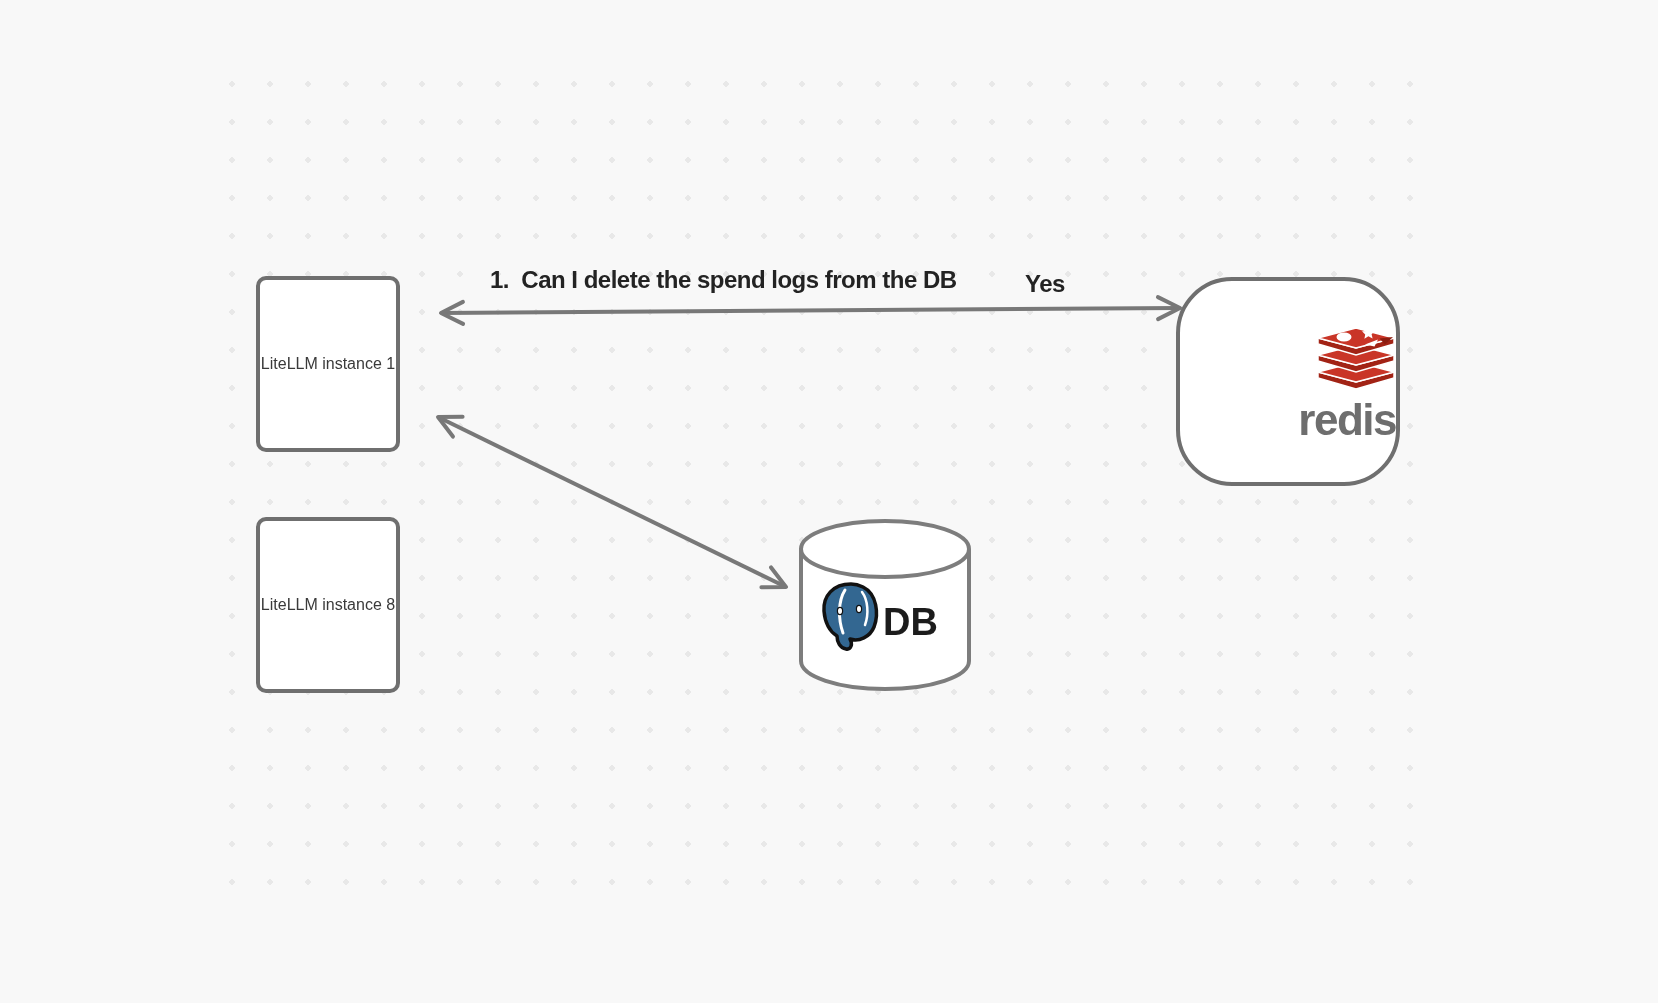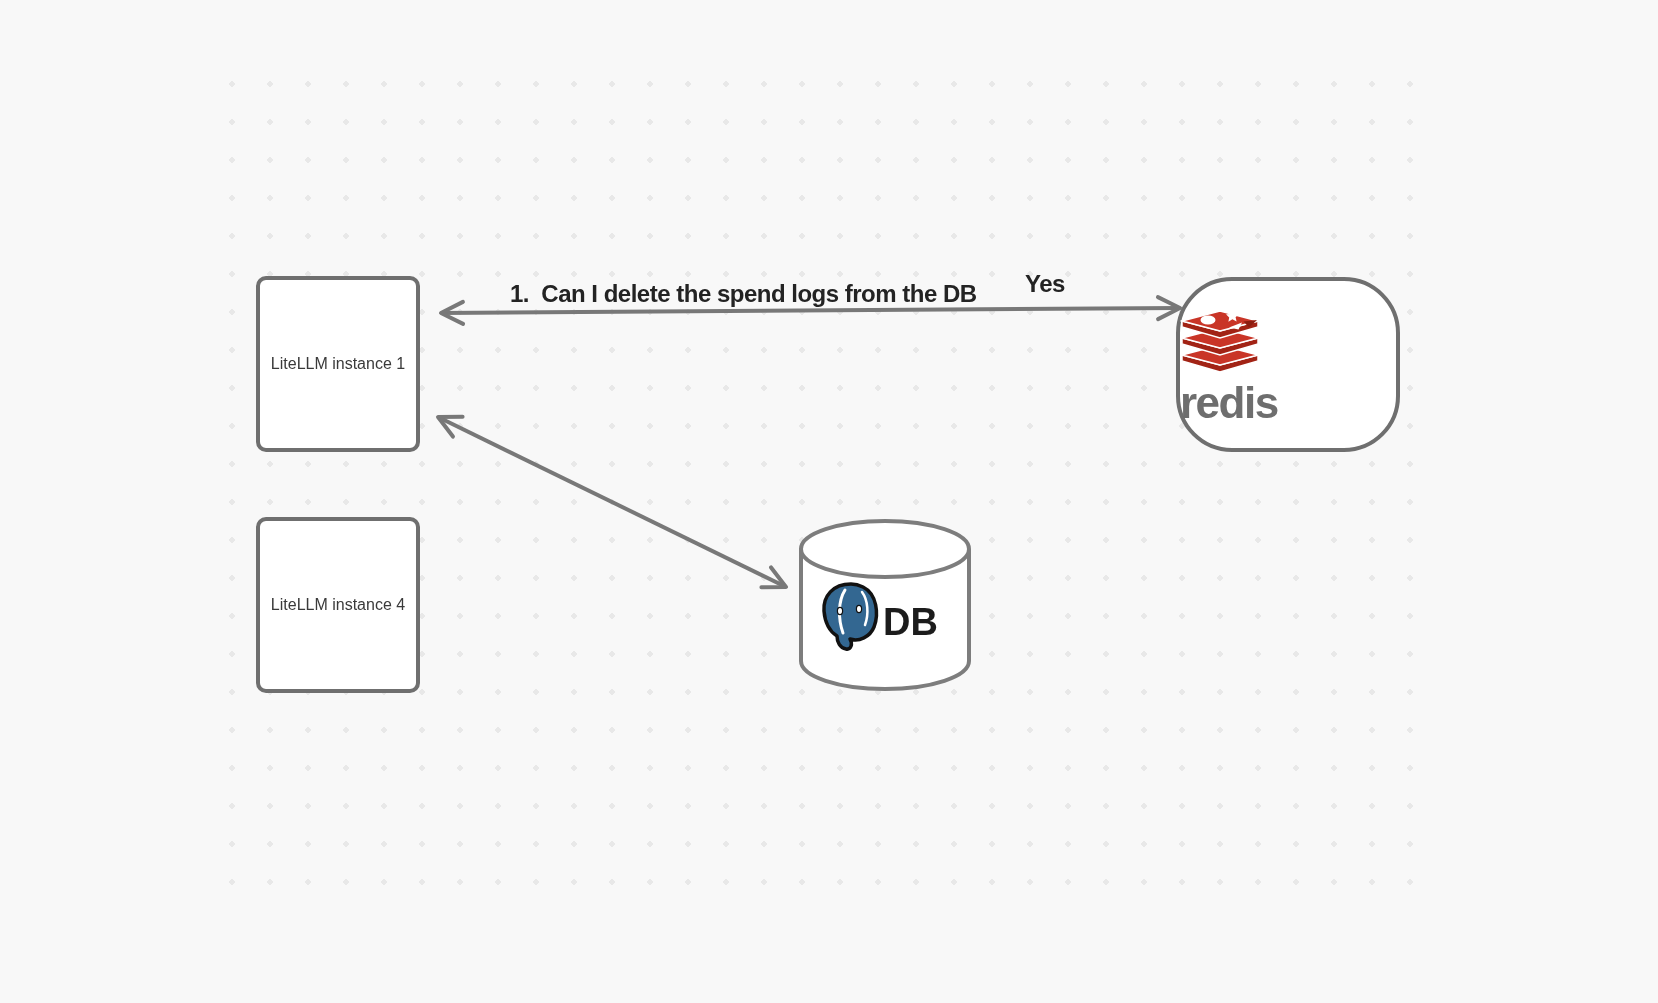--- a/index.html
+++ b/index.html
@@ -19,21 +19,21 @@
     position: absolute;
     left: 213px;
     top: 65px;
     width: 1217px;
     height: 836px;
     background-image: radial-gradient(circle, #e8e8e8 2.6px, rgba(0,0,0,0) 2.8px);
     background-size: 38px 38px;
   }
   .node {
     position: absolute;
-    width: 164px;
+    width: 144px;
     height: 176px;
     box-sizing: border-box;
     background: #ffffff;
     border: 4px solid #6f6f6f;
     border-radius: 10px;
     display: flex;
     align-items: center;
     justify-content: center;
   }
   .node-label {
@@ -43,28 +43,28 @@
   }
   .node-1 { left: 256px; top: 276px; }
   .node-2 { left: 256px; top: 517px; }
   .node-3 { left: 256px; top: 755px; }
 
   .redis-node {
     position: absolute;
     left: 1176px;
     top: 277px;
     width: 224px;
-    height: 175px;
+    height: 209px;
     box-sizing: border-box;
     background: #ffffff;
     border: 4px solid #6f6f6f;
     border-radius: 56px;
     display: flex;
     flex-direction: column;
-    align-items: flex-start;
+    align-items: flex-end;
     justify-content: center;
     padding-top: 4px;
   }
   .redis-wordmark {
     font-size: 44px;
     font-weight: 700;
     letter-spacing: -1.5px;
     color: #6e6e6e;
     line-height: 1;
     margin-top: 2px;
@@ -98,21 +98,21 @@
   }
   .edge-label {
     position: absolute;
     font-size: 24px;
     font-weight: 700;
     letter-spacing: -0.5px;
     color: #232323;
     white-space: pre;
     line-height: 1.1;
   }
-  .edge-label-1 { left: 490px; top: 281px; margin-left: 20px; }
+  .edge-label-1 { left: 490px; top: 267px; }
   .edge-answer-1 { left: 1025px; top: 271px; }
   .edge-label-2 { left: 570px; top: 456px; }
 </style>
 </head>
 <body>
 
 <div class="canvas">
 
   <div class="dot-grid"></div>
 
@@ -126,21 +126,21 @@
     <line x1="438" y1="417" x2="786" y2="587" stroke="#787878" stroke-width="4" marker-start="url(#vhead)" marker-end="url(#vhead)"></line>
   </svg>
 
   <div class="edge-label edge-label-1">1.  Can I delete the spend logs from the DB</div>
   <div class="edge-label edge-answer-1">Yes</div>
 
   <div class="node node-1">
     <span class="node-label">LiteLLM instance 1</span>
   </div>
   <div class="node node-2">
-    <span class="node-label">LiteLLM instance 4</span>
+    <span class="node-label">LiteLLM instance 8</span>
   </div>
 
   <div class="redis-node">
     <span>
       <svg width="80" height="66" viewBox="0 0 80 66">
 
         <polygon points="2,46 40,56 78,46 78,52 40,63 2,52" fill="#a22315" stroke="#fff" stroke-width="1.5"></polygon>
         <polygon points="2,46 40,36 78,46 40,56" fill="#c93527" stroke="#fff" stroke-width="1.5"></polygon>
 
         <polygon points="2,29 40,39 78,29 78,35 40,46 2,35" fill="#a22315" stroke="#fff" stroke-width="1.5"></polygon>

